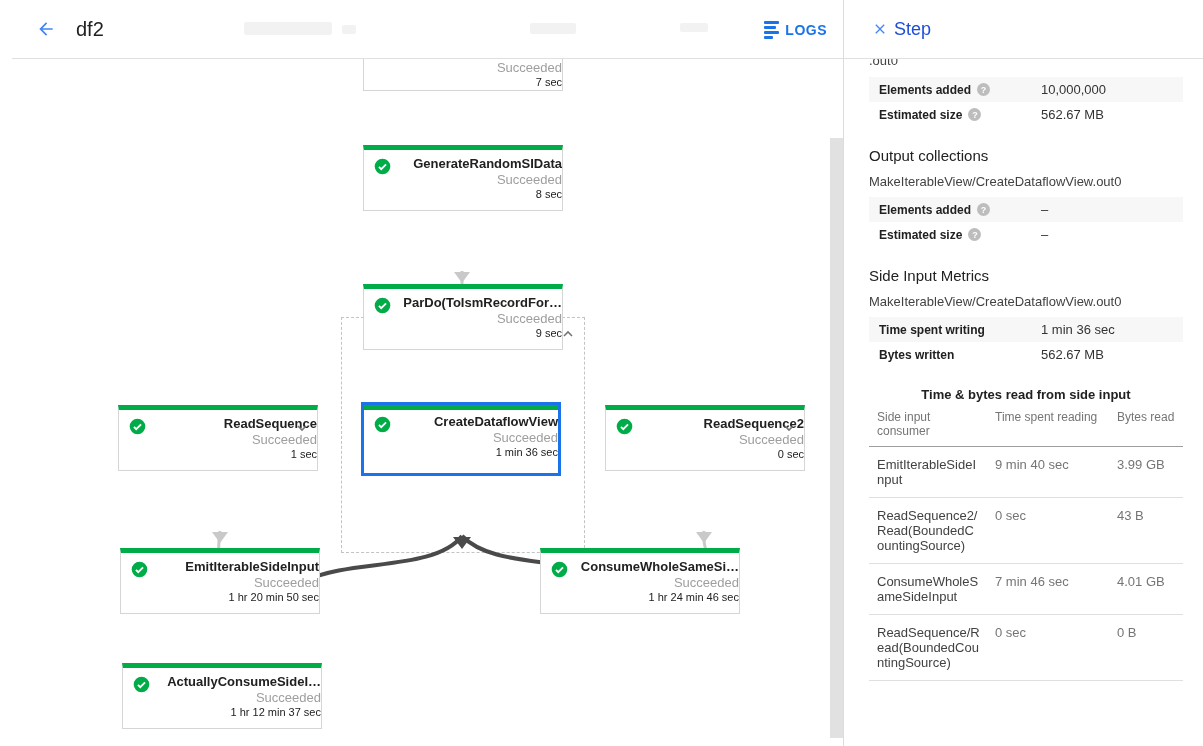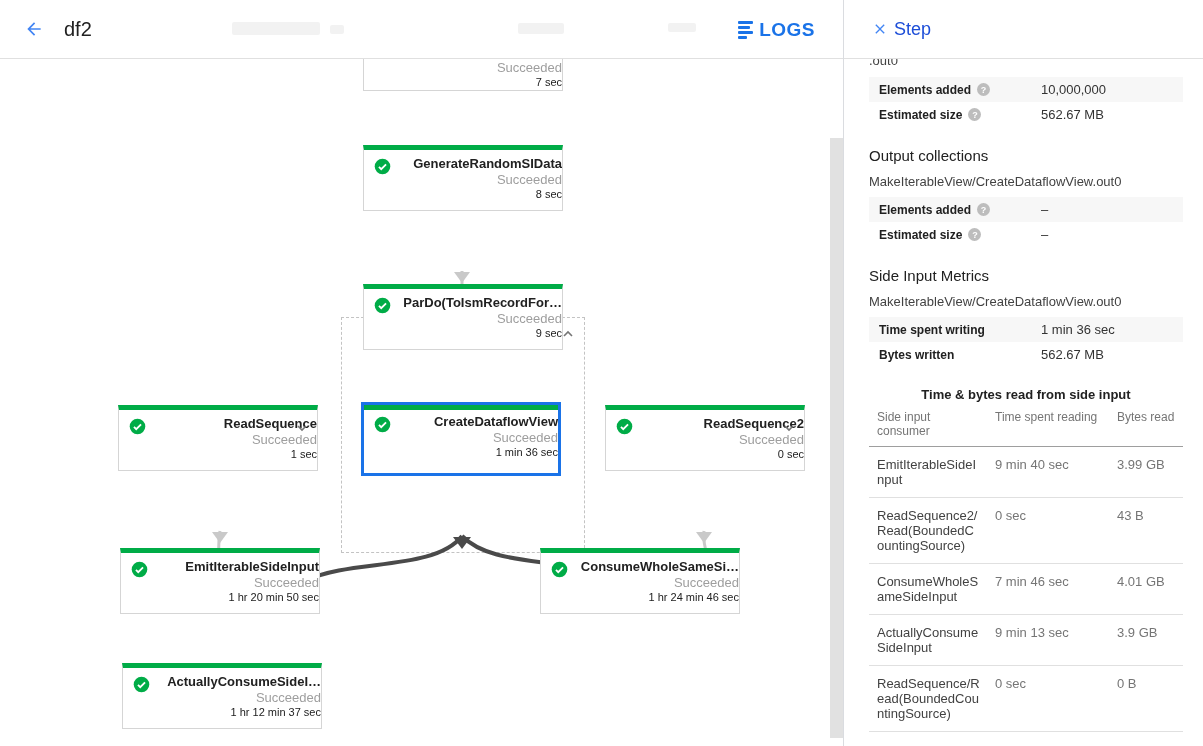--- a/index.html
+++ b/index.html
@@ -1,28 +1,28 @@
 <!DOCTYPE html>
 <html><head>
 <meta charset="utf-8">
 <style>
   * { margin:0; padding:0; box-sizing:border-box; }
   html,body { width:1203px; height:746px; background:#fff; overflow:hidden;
               font-family:"Liberation Sans", sans-serif; color:#212121; }
   body { position:relative; }
 
   
-  .appbar { position:absolute; left:0; top:0; width:843px; height:59px; background:#fff;
+  .appbar { position:absolute; left:12px; top:0; width:843px; height:59px; background:#fff;
             border-bottom:1px solid #e0e0e0; display:flex; align-items:center; z-index:5; }
   .back-btn { margin-left:18px; width:32px; height:32px; display:flex; align-items:center;
               justify-content:center; cursor:pointer; }
   .job-title { font-size:20px; color:#212121; margin-left:14px; }
   .ghost { position:absolute; background:#f2f2f2; border-radius:2px; }
   .logs-btn { position:absolute; right:28px; top:0; height:59px; display:flex; align-items:center;
-              gap:6px; color:#1a73e8; font-size:19px; font-weight:bold; letter-spacing:.5px; cursor:pointer; }
+              gap:6px; color:#1a73e8; font-size:14px; font-weight:bold; letter-spacing:.5px; cursor:pointer; }
   .logs-icon { display:flex; flex-direction:column; gap:2px; }
   .logs-icon i { display:block; height:3px; background:#1a73e8; border-radius:1px; }
 
   
   .graph { position:absolute; left:0; top:59px; width:843px; height:687px; background:#fff; }
   .edges { position:absolute; left:0; top:0; width:843px; height:746px; z-index:1; }
   .group-box { position:absolute; left:341px; top:258px; width:244px; height:236px;
                border:1px dashed #c3c3c3; z-index:0; }
   .group-label { position:absolute; right:10px; top:8px; font-size:13px; color:#757575;
                  display:flex; align-items:center; gap:5px; cursor:pointer; }
@@ -342,25 +342,20 @@
           <td class="c1">ReadSequence2/Read(BoundedCountingSource)</td>
           <td>0 sec</td>
           <td>43 B</td>
         </tr>
         <tr>
           <td class="c1">ConsumeWholeSameSideInput</td>
           <td>7 min 46 sec</td>
           <td>4.01 GB</td>
         </tr>
         <tr>
-          <td class="c1">ActuallyConsumeSideInput</td>
-          <td>9 min 13 sec</td>
-          <td>3.9 GB</td>
-        </tr>
-        <tr>
           <td class="c1">ReadSequence/Read(BoundedCountingSource)</td>
           <td>0 sec</td>
           <td>0 B</td>
         </tr>
       </tbody>
     </table>
   </div>
 </div>
 
 </body></html>

